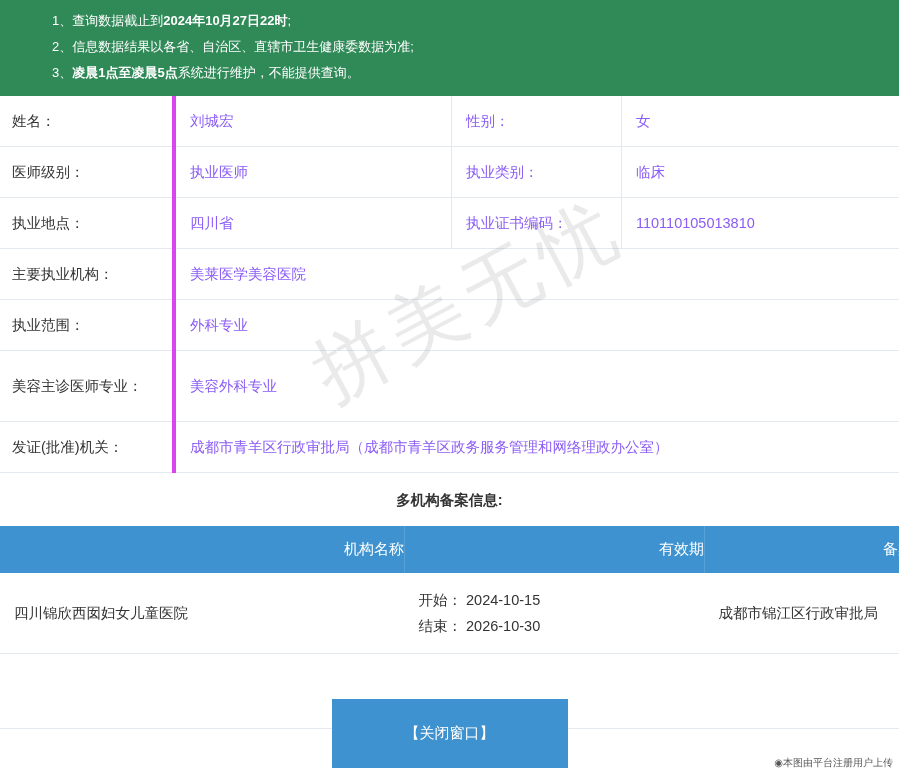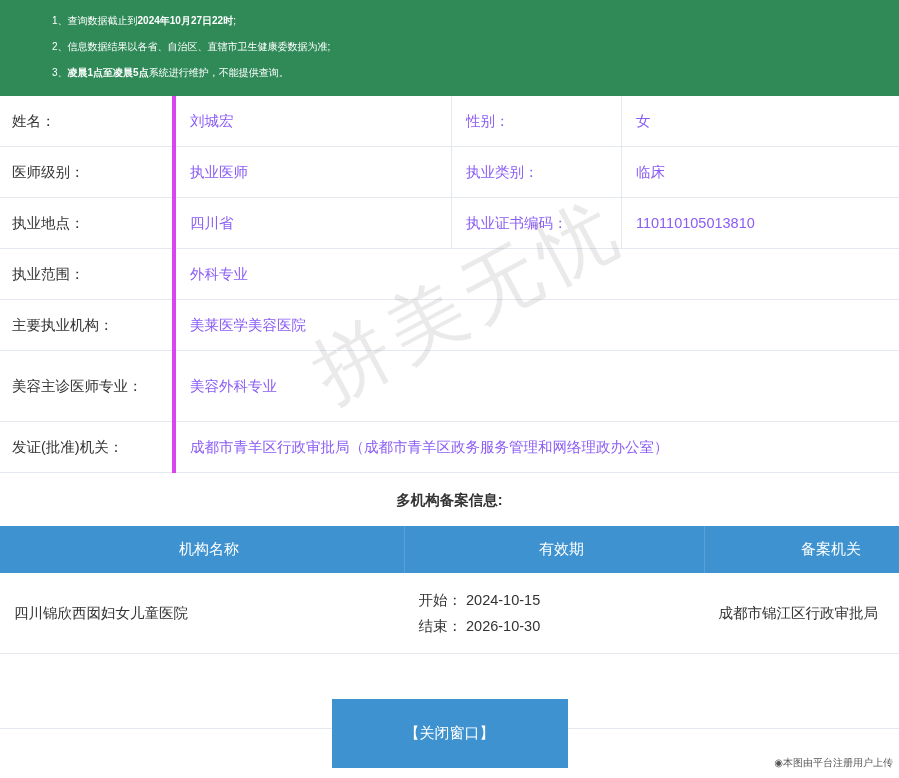--- a/index.html
+++ b/index.html
@@ -17,21 +17,21 @@
     overflow: hidden;
   }
 
   
   .notice {
     background: #2e8b57;
     background: #2f8a58;
     color: #ffffff;
     padding: 8px 0 10px 0;
     line-height: 26px;
-    font-size: 10px;
+    font-size: 13px;
   }
   .notice-line {
     padding-left: 52px;
     white-space: nowrap;
   }
   .notice-line b {
     font-weight: bold;
   }
 
   
@@ -80,21 +80,21 @@
   .rec-table {
     width: 899px;
     border-collapse: collapse;
     table-layout: fixed;
   }
   .rec-table thead th {
     background: #3d92cf;
     color: #ffffff;
     font-weight: normal;
     font-size: 15px;
-    text-align: center;
+    text-align: right;
     padding: 14px 0 14px 14px;
     border-right: 1px solid #57a1d6;
   }
   .rec-table thead th:last-child { border-right: none; }
   .rec-table tbody td {
     padding: 14px 0 14px 14px;
     font-size: 14.5px;
     color: #333;
     vertical-align: middle;
     border-bottom: 1px solid #e3e9ee;
@@ -173,26 +173,26 @@
       <td class="lbl2">执业类别：</td>
       <td class="val2">临床</td>
     </tr>
     <tr>
       <td class="lbl">执业地点：</td>
       <td class="val">四川省</td>
       <td class="lbl2">执业证书编码：</td>
       <td class="val2">110110105013810</td>
     </tr>
     <tr>
+      <td class="lbl">主要执业机构：</td>
+      <td class="val" colspan="3">美莱医学美容医院</td>
+    </tr>
+    <tr>
       <td class="lbl">执业范围：</td>
       <td class="val" colspan="3">外科专业</td>
-    </tr>
-    <tr>
-      <td class="lbl">主要执业机构：</td>
-      <td class="val" colspan="3">美莱医学美容医院</td>
     </tr>
     <tr class="row-tall">
       <td class="lbl">美容主诊医师专业：</td>
       <td class="val" colspan="3">美容外科专业</td>
     </tr>
     <tr>
       <td class="lbl">发证(批准)机关：</td>
       <td class="val" colspan="3">成都市青羊区行政审批局（成都市青羊区政务服务管理和网络理政办公室）</td>
     </tr>
   </tbody>

